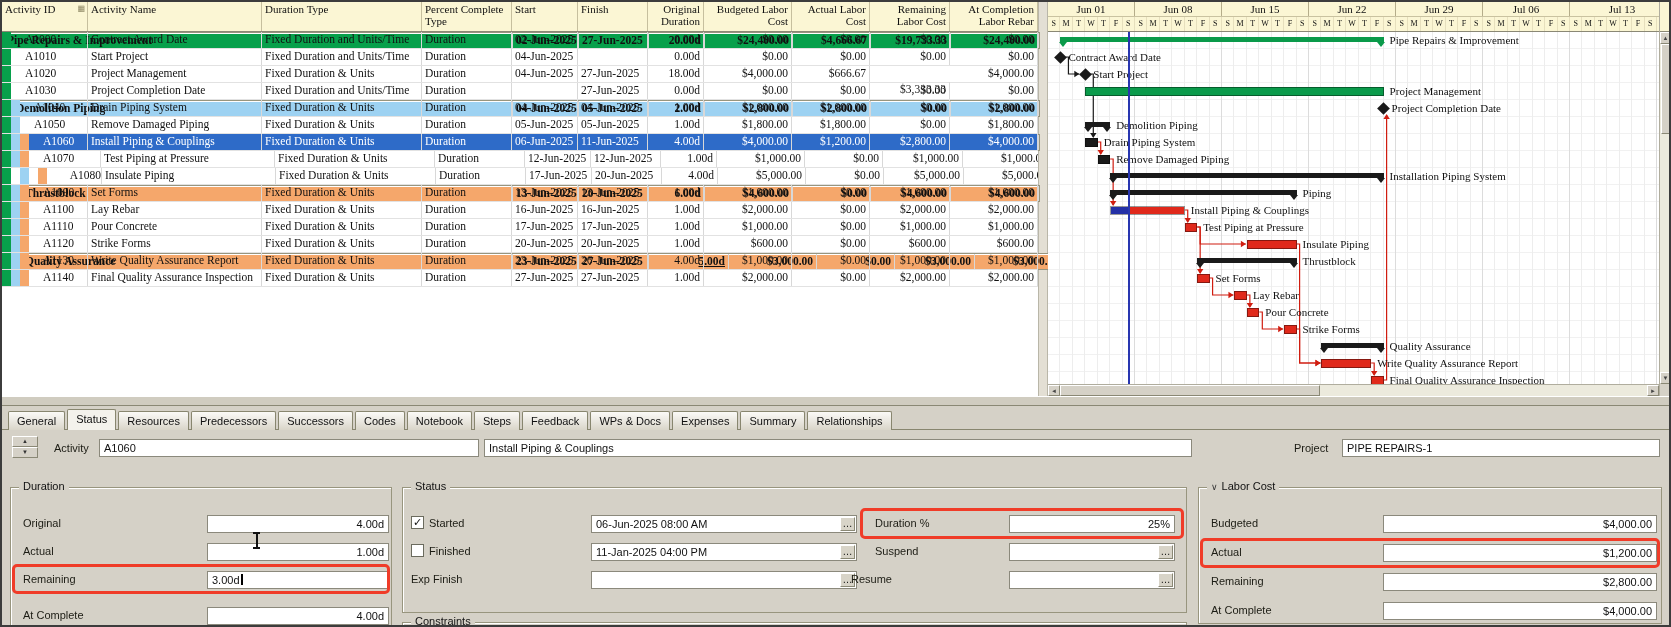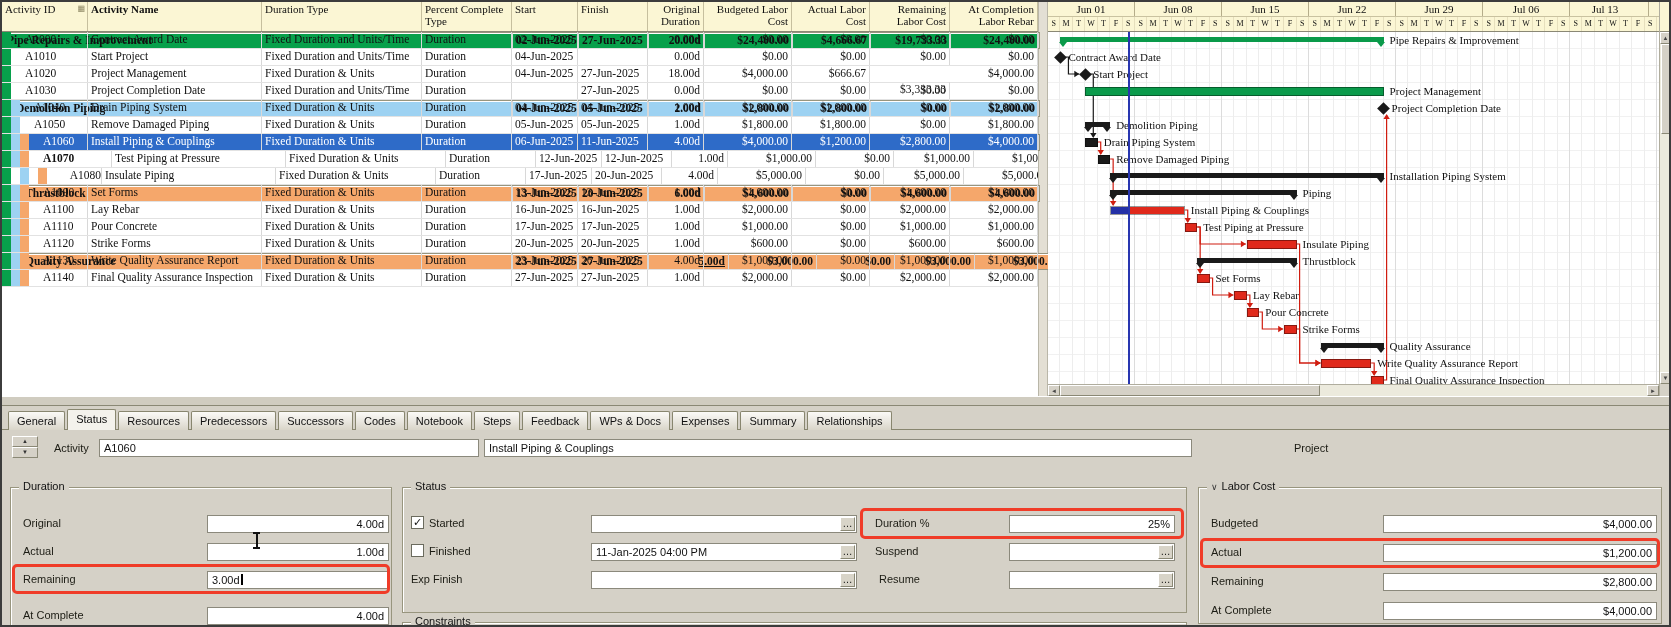--- a/index.html
+++ b/index.html
@@ -95,21 +95,21 @@
   .ibeam .stem{position:absolute;left:4px;top:1px;bottom:1px;width:2px;background:#111;}
 </style>
 </head>
 <body>
 
 <div class="app">
   <div class="top">
     <div class="table-pane">
       <div class="t-header">
           <div class="hcell" style="width: 86px;">Activity ID<span class="hicon">▦</span></div>
-          <div class="hcell" style="width: 174px; font-weight: bold;">Activity Name</div>
+          <div class="hcell" style="width: 174px;">Activity Name</div>
           <div class="hcell" style="width: 160px;">Duration Type</div>
           <div class="hcell" style="width: 90px;">Percent Complete Type</div>
           <div class="hcell" style="width: 66px;">Start</div>
           <div class="hcell" style="width: 70px;">Finish</div>
           <div class="hcell r" style="width: 56px;">Original Duration</div>
           <div class="hcell r" style="width: 88px;">Budgeted Labor Cost</div>
           <div class="hcell r" style="width: 78px;">Actual Labor Cost</div>
           <div class="hcell r" style="width: 80px;">Remaining Labor Cost</div>
           <div class="hcell r" style="width: 88px;">At Completion Labor Rebar</div>
         </div>
@@ -276,21 +276,21 @@
             <div class="t-cell" style="width: 90px;">Duration</div>
             <div class="t-cell" style="width: 66px;">06-Jun-2025</div>
             <div class="t-cell" style="width: 70px;">11-Jun-2025</div>
             <div class="t-cell r" style="width: 56px;">4.00d</div>
             <div class="t-cell r" style="width: 88px;">$4,000.00</div>
             <div class="t-cell r" style="width: 78px;">$1,200.00</div>
             <div class="t-cell r" style="width: 80px;">$2,800.00</div>
             <div class="t-cell r" style="width: 88px;">$4,000.00</div>
           </div>
           <div class="t-row">
-            <div class="t-cell first" style="width: 110px; font-weight: bold;">
+            <div class="t-cell first" style="width: 99px;">
               <span class="strip" style="background: rgb(7, 160, 75);"></span>
               <span class="strip" style="background: rgb(157, 210, 242);"></span>
               <span class="strip" style="background: rgb(245, 167, 107);"></span>
               <span class="ft">A1070</span>
             </div>
             <div class="t-cell" style="width: 174px;">Test Piping at Pressure</div>
             <div class="t-cell" style="width: 160px;">Fixed Duration &amp; Units</div>
             <div class="t-cell" style="width: 90px;">Duration</div>
             <div class="t-cell" style="width: 66px;">12-Jun-2025</div>
             <div class="t-cell" style="width: 70px;">12-Jun-2025</div>
@@ -458,21 +458,21 @@
     </div>
     <div class="pane-gap"></div>
     <div class="gantt-pane">
       <div class="g-weeks">
           <div class="g-week" style="left: 0px; width: 87.01px;">Jun 01</div>
           <div class="g-week" style="left: 87.01px; width: 87.01px;">Jun 08</div>
           <div class="g-week" style="left: 174.02px; width: 87.01px;">Jun 15</div>
           <div class="g-week" style="left: 261.03px; width: 87.01px;">Jun 22</div>
           <div class="g-week" style="left: 348.04px; width: 87.01px;">Jun 29</div>
           <div class="g-week" style="left: 435.05px; width: 87.01px;">Jul 06</div>
-          <div class="g-week" style="left: 514px; width: 87.01px;">Jul 13</div>
+          <div class="g-week" style="left: 531px; width: 87.01px;">Jul 13</div>
         </div>
       <div class="g-days">
           <div class="g-day" style="left: 0px; width: 12.43px;">S</div>
           <div class="g-day" style="left: 12.43px; width: 12.43px;">M</div>
           <div class="g-day" style="left: 24.86px; width: 12.43px;">T</div>
           <div class="g-day" style="left: 37.29px; width: 12.43px;">W</div>
           <div class="g-day" style="left: 49.72px; width: 12.43px;">T</div>
           <div class="g-day" style="left: 62.15px; width: 12.43px;">F</div>
           <div class="g-day" style="left: 74.58px; width: 12.43px;">S</div>
           <div class="g-day" style="left: 87.01px; width: 12.43px;">S</div>
@@ -662,20 +662,23 @@
       </div>
 
       <span class="f-label" style="left:52px;top:36px">Activity</span>
       <div class="field" style="left:97px;top:33px;width:380px">
           <span class="f-val">A1060</span>
         </div>
       <div class="field" style="left:482px;top:33px;width:708px">
           <span class="f-val">Install Piping &amp; Couplings</span>
         </div>
       <span class="f-label" style="left:1292px;top:36px">Project</span>
+      <div class="field" style="left:1340px;top:33px;width:318px">
+          <span class="f-val">PIPE REPAIRS-1</span>
+        </div>
 
       <div class="grp" style="left:8px;top:81px;width:382px;height:140px">
         <span class="grp-title">Duration</span>
       <span class="f-label" style="left: 12px; top: 29px;">Original</span>
           <div class="field" style="left: 196px; top: 27px; width: 182px;">
             <span class="f-val r">4.00d</span>
           </div>
           <span class="f-label" style="left: 12px; top: 57px;">Actual</span>
           <div class="field" style="left: 196px; top: 55px; width: 182px;">
             <span class="f-val r">1.00d</span>
@@ -690,20 +693,21 @@
           </div>
         </div>
 
       <div class="grp" style="left:400px;top:81px;width:785px;height:126px">
         <span class="grp-title">Status</span>
       <span class="cb" style="left: 8px; top: 28px;">
             <span class="ck">✓</span>
           </span>
           <span class="f-label" style="left: 26px; top: 29px;">Started</span>
           <div class="field" style="left: 188px; top: 27px; width: 266px;">
+            <span class="f-val">06-Jun-2025 08:00 AM</span>
             <span class="dots">…</span>
           </div>
           <span class="cb" style="left: 8px; top: 56px;"></span>
           <span class="f-label" style="left: 26px; top: 57px;">Finished</span>
           <div class="field" style="left: 188px; top: 55px; width: 266px;">
             <span class="f-val">11-Jan-2025 04:00 PM</span>
             <span class="dots">…</span>
           </div>
           <span class="f-label" style="left: 8px; top: 85px;">Exp Finish</span>
           <div class="field" style="left: 188px; top: 83px; width: 266px;">
@@ -712,21 +716,21 @@
           </div>
           <span class="f-label" style="left: 472px; top: 29px;">Duration %</span>
           <div class="field" style="left: 606px; top: 27px; width: 166px;">
             <span class="f-val r">25%</span>
           </div>
           <span class="f-label" style="left: 472px; top: 57px;">Suspend</span>
           <div class="field" style="left: 606px; top: 55px; width: 166px;">
             <span class="f-val r"></span>
             <span class="dots">…</span>
           </div>
-          <span class="f-label" style="left: 476px; top: 85px;">Resume</span>
+          <span class="f-label" style="left: 448px; top: 85px;">Resume</span>
           <div class="field" style="left: 606px; top: 83px; width: 166px;">
             <span class="f-val r"></span>
             <span class="dots">…</span>
           </div>
         </div>
 
       <div class="grp" style="left:1196px;top:81px;width:464px;height:137px">
         <span class="grp-title"><span class="chev">∨</span><span>Labor Cost</span></span>
       <span class="f-label" style="left: 12px; top: 29px;">Budgeted</span>
           <div class="field" style="left: 184px; top: 27px; width: 274px;">

